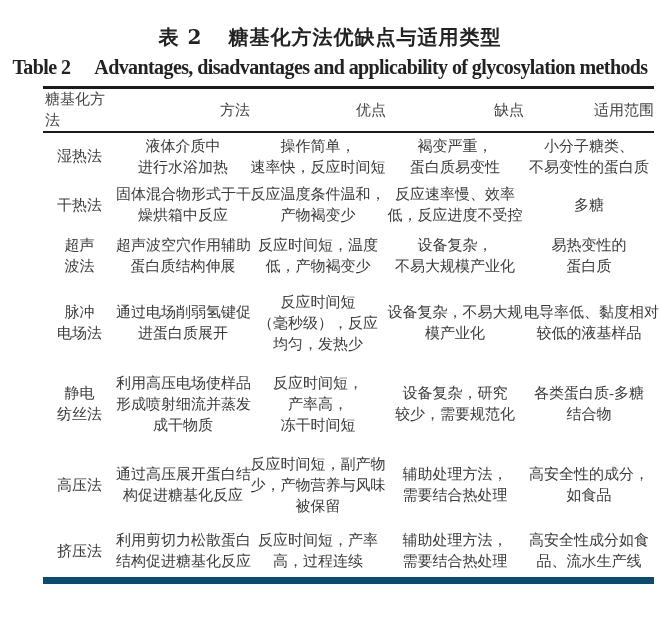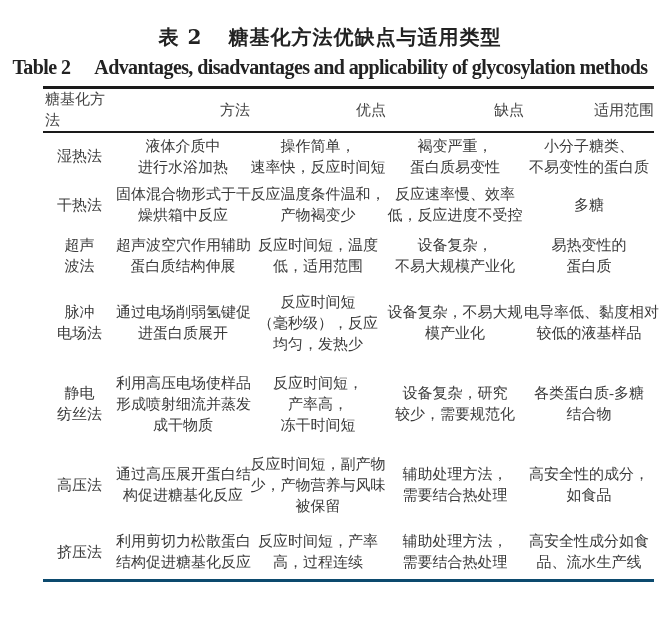--- a/index.html
+++ b/index.html
@@ -8,21 +8,21 @@
     .title-cn { position: absolute; top: 24px; left: 0; width: 660px; text-align: center;
                 font-size: 20px; font-weight: bold; letter-spacing: 1px; color: #222; }
     .title-cn .num { margin-right: 26px; }
     .title-en { position: absolute; top: 56px; left: 0; width: 660px; text-align: center;
                 font-family: "Liberation Serif", serif; font-size: 20px; font-weight: bold;
                 letter-spacing: -0.6px; color: #222; }
     .title-en .num { margin-right: 24px; }
     table.main { position: absolute; top: 86px; left: 43px; width: 611px; border-collapse: collapse;
                  table-layout: fixed; font-size: 15px; line-height: 21px; color: #3a3a3a; }
     table.main thead tr { border-top: 3px solid #1a1a1a; border-bottom: 2px solid #1a1a1a; }
-    table.main tbody tr:last-child { border-bottom: 3px solid #0c4a6e; }
+    table.main tbody tr:last-child { border-bottom: 7px solid #0c4a6e; }
     table.main th { font-weight: normal; height: 26px; padding: 0; text-align: right; color: #444; }
     table.main th.col0 { text-align: left; padding-left: 2px; }
     table.main td { text-align: center; padding: 0; vertical-align: middle; }
     .c0 { width: 73px; } .c1 { width: 134px; } .c2 { width: 136px; } .c3 { width: 138px; } .c4 { width: 130px; }
     .line { display: block; white-space: nowrap; }
   </style>
 </head>
 <body>
 
 <div class="title-cn">
@@ -95,21 +95,21 @@
         <td>
           <span class="line">超声</span>
           <span class="line">波法</span>
         </td>
         <td>
           <span class="line">超声波空穴作用辅助</span>
           <span class="line">蛋白质结构伸展</span>
         </td>
         <td>
           <span class="line">反应时间短，温度</span>
-          <span class="line">低，适用范围</span>
+          <span class="line">低，产物褐变少</span>
         </td>
         <td>
           <span class="line">设备复杂，</span>
           <span class="line">不易大规模产业化</span>
         </td>
         <td>
           <span class="line">易热变性的</span>
           <span class="line">蛋白质</span>
         </td>
       </tr>

